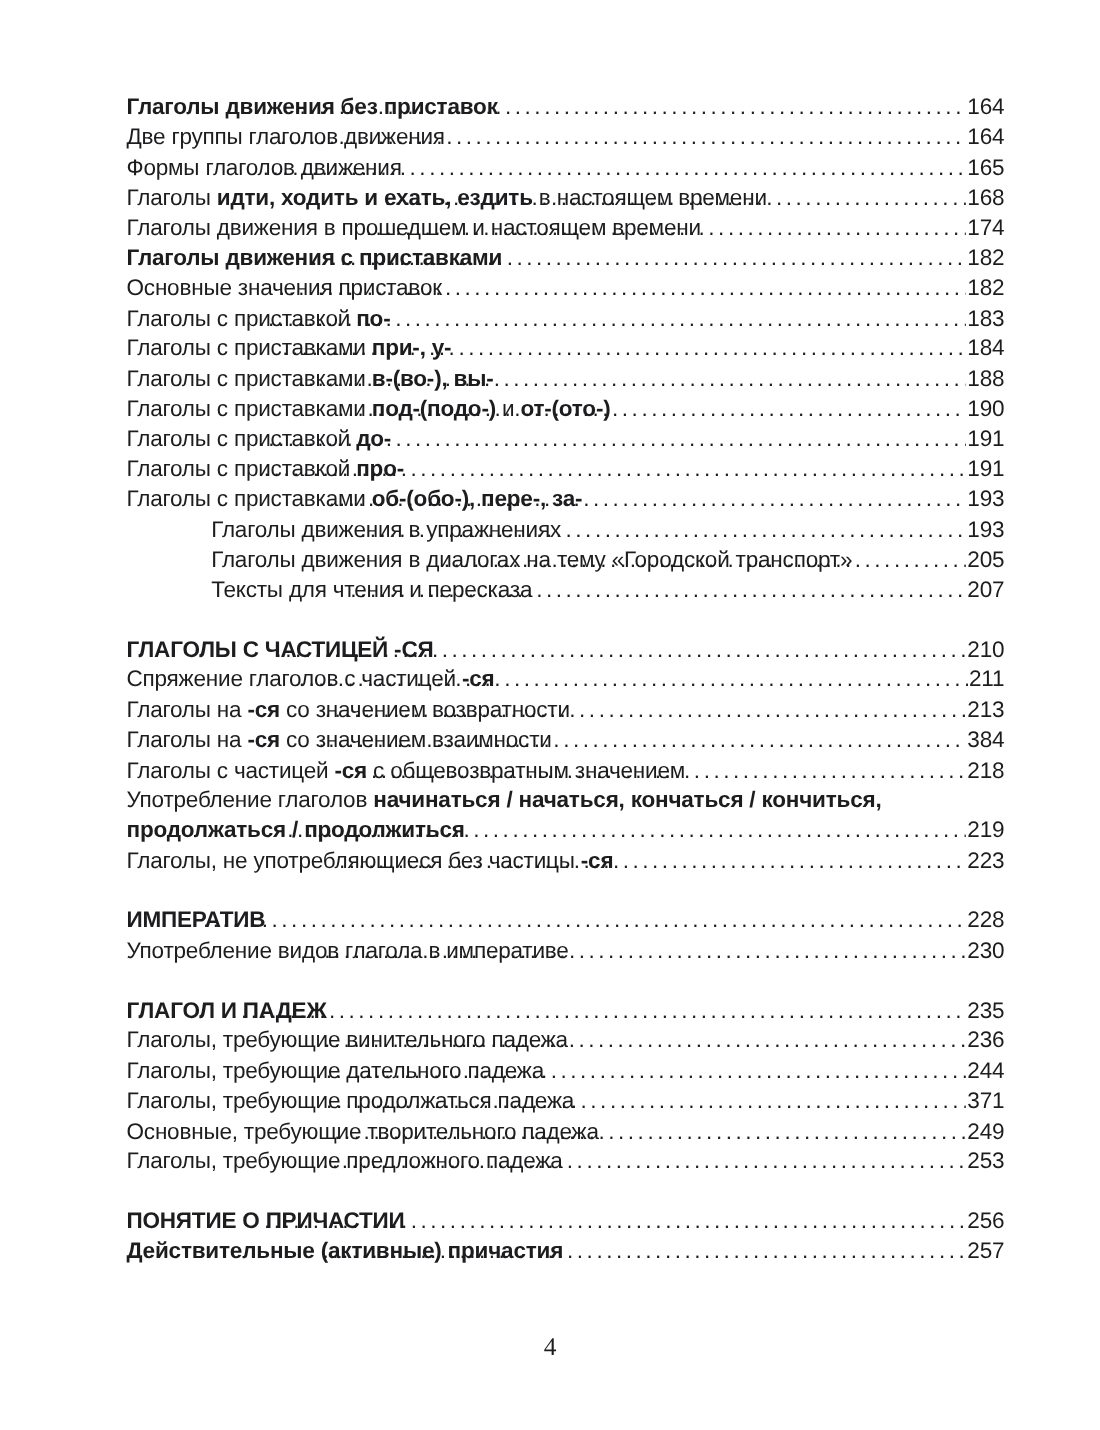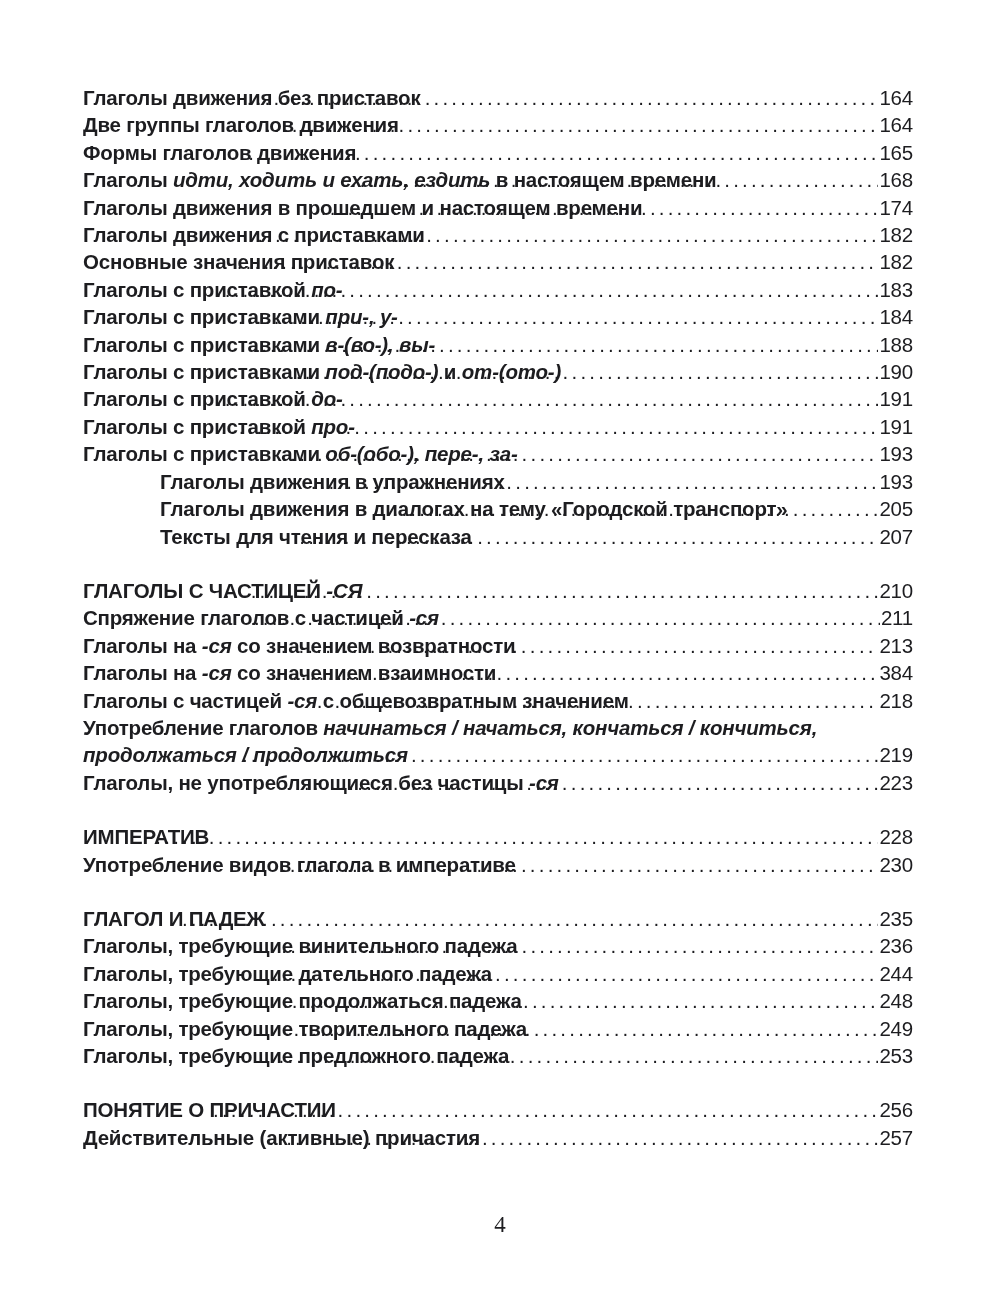--- a/index.html
+++ b/index.html
@@ -34,24 +34,24 @@
     align-items: baseline;
     line-height: 27.4px;
     font-size: 20.5px;
     letter-spacing: -0.2px;
     white-space: nowrap;
   }
   .toc-row.indent {
     padding-left: 77px;
     justify-content: flex-end;
   }
-  .entry-text { flex: 0 1 auto; min-width: 0; }
-  .seg-normal { font-weight: bold; font-style: normal; }
+  .entry-text { flex: 0 1 auto; min-width: 0; margin-left: 32px; }
+  .seg-normal { font-weight: normal; font-style: normal; }
   .seg-bold { font-weight: bold; font-style: normal; }
-  .seg-bolditalic { font-weight: bold; font-style: italic; }
+  .seg-bolditalic { font-weight: bold; }
   .dots {
     flex: 1 1 auto;
     min-width: 0;
     overflow: hidden;
     white-space: nowrap;
     letter-spacing: 3.2px;
     font-weight: normal;
     font-style: normal;
     margin-left: 4px;
     margin-right: 1px;
@@ -233,24 +233,24 @@
     <span class="page-num">236</span>
   </div>
         <div class="toc-row">
     <span class="entry-text"><span class="seg-normal">Глаголы, требующие дательного падежа</span></span>
     <span class="dots"></span>
     <span class="page-num">244</span>
   </div>
         <div class="toc-row">
     <span class="entry-text"><span class="seg-normal">Глаголы, требующие продолжаться падежа</span></span>
     <span class="dots"></span>
-    <span class="page-num">248</span>
-  </div>
-        <div class="toc-row">
-    <span class="entry-text"><span class="seg-normal">Глаголы, требующие творительного падежа</span></span>
+    <span class="page-num">371</span>
+  </div>
+        <div class="toc-row">
+    <span class="entry-text"><span class="seg-normal">Основные, требующие творительного падежа</span></span>
     <span class="dots"></span>
     <span class="page-num">249</span>
   </div>
         <div class="toc-row">
     <span class="entry-text"><span class="seg-normal">Глаголы, требующие предложного падежа</span></span>
     <span class="dots"></span>
     <span class="page-num">253</span>
   </div>
       </div>
       <div class="toc-section">

